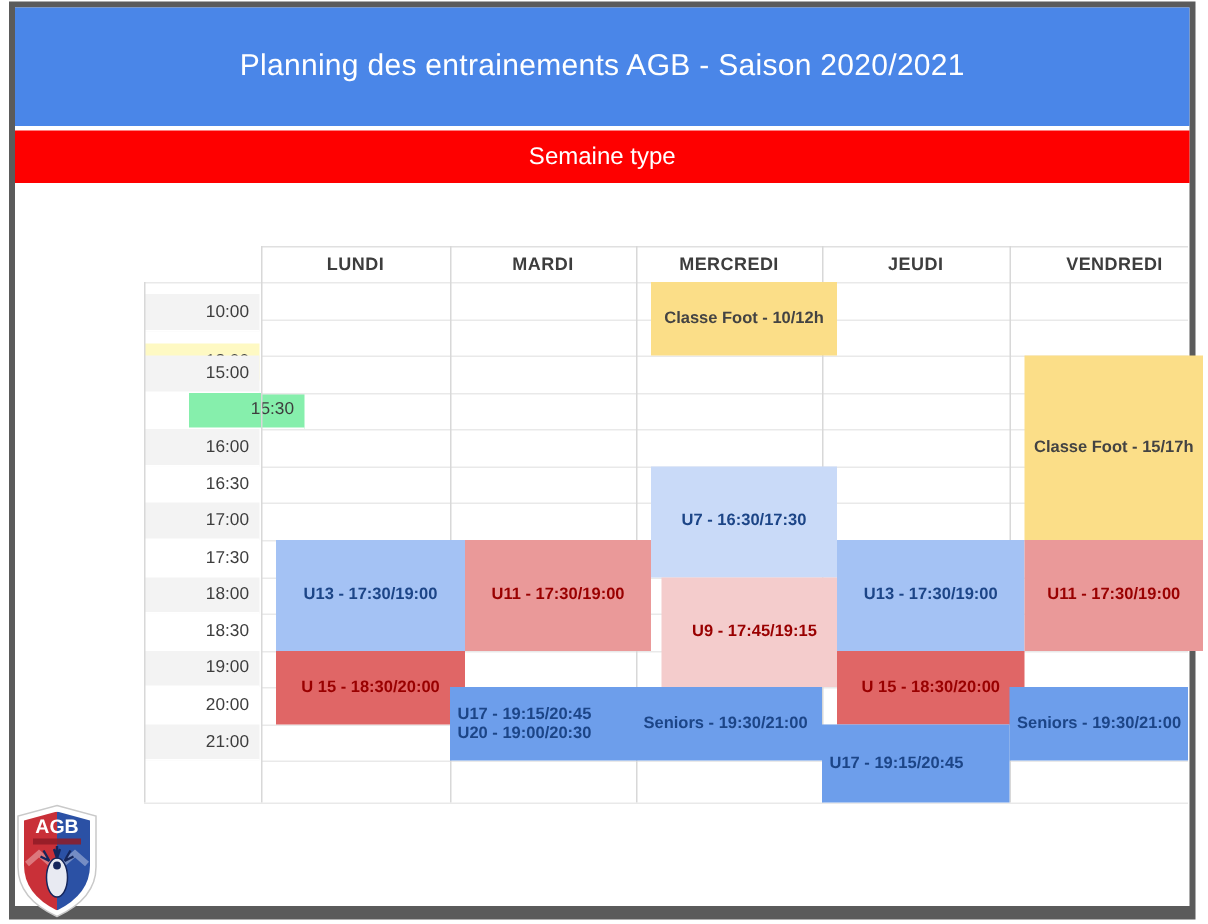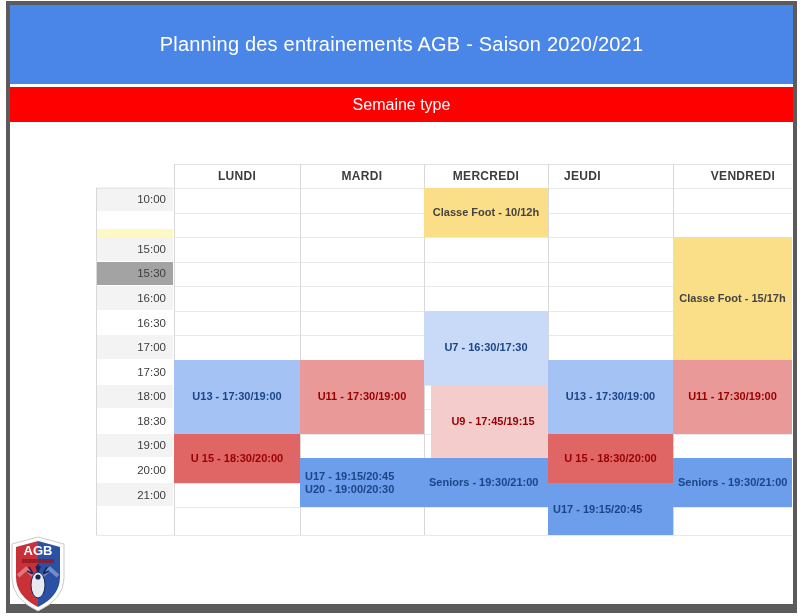--- a/index.html
+++ b/index.html
@@ -41,21 +41,21 @@
     padding-right:7px;border-bottom:1px solid #ffffff;
     z-index:1;
   }
   .hline{height:1px;background:#e9e9e9;z-index:1;}
   .vline{width:1px;background:#d8d8d8;z-index:1;}
   .event{
     z-index:2;display:flex;flex-direction:column;justify-content:center;
     font-size:11px;font-weight:bold;line-height:13px;
     padding:1px 4px;overflow:hidden;
   }
-  .event.center{align-items:center;text-align:center;}
+  .event.center{align-items:center;text-align:center;margin-left:10px;}
   .event.left{align-items:flex-start;text-align:left;padding-left:5px;}
   #logo{left:9px;top:536px;width:58px;height:76px;z-index:3;}
 </style>
 </head>
 <body>
 
 <div id="frame" class="abs" style="border-color: rgb(91, 91, 91);"></div>
 
 <div id="title-bar" class="abs" style="background: rgb(74, 134, 232); text-align: right;">
   <span class="t" style="color: rgb(255, 255, 255);">Planning des entrainements AGB - Saison 2020/2021</span>
@@ -63,28 +63,28 @@
 
 <div id="subtitle-bar" class="abs" style="background: rgb(254, 0, 0);">
   <span class="t" style="color: rgb(255, 255, 255);">Semaine type</span>
 </div>
 
 <div id="schedule">
   <div id="day-headers">
       <div class="abs day-header" style="left: 174px; width: 126px;">LUNDI</div>
       <div class="abs day-header" style="left: 300px; width: 124px;">MARDI</div>
       <div class="abs day-header" style="left: 424px; width: 124px;">MERCREDI</div>
-      <div class="abs day-header" style="left: 520px; width: 125px;">JEUDI</div>
+      <div class="abs day-header" style="left: 548px; width: 125px;">JEUDI</div>
       <div class="abs day-header" style="left: 673px; width: 140px;">VENDREDI</div>
     </div>
   <div id="time-col">
-      <div class="abs time-cell" style="top: 187px; height: 24.57px; background: rgb(243, 243, 243);">10:00</div>
+      <div class="abs time-cell" style="top: 196px; height: 24.57px; background: rgb(243, 243, 243);">10:00</div>
       <div class="abs time-cell" style="top: 229px; height: 24.57px; background: #fef9c3;">12:00</div>
       <div class="abs time-cell" style="top: 237.14px; height: 24.57px; background: rgb(243, 243, 243);">15:00</div>
-      <div class="abs time-cell" style="top: 261.71px; height: 24.57px; background: #a3a3a3;">15:30</div>
+      <div class="abs time-cell" style="top: 261.71px; height: 24.57px; background: #86efac; margin-left: 30px;">15:30</div>
       <div class="abs time-cell" style="top: 286.28px; height: 24.57px; background: rgb(243, 243, 243);">16:00</div>
       <div class="abs time-cell" style="top: 310.85px; height: 24.57px; background: rgb(255, 255, 255);">16:30</div>
       <div class="abs time-cell" style="top: 335.42px; height: 24.57px; background: rgb(243, 243, 243);">17:00</div>
       <div class="abs time-cell" style="top: 359.99px; height: 24.57px; background: rgb(255, 255, 255);">17:30</div>
       <div class="abs time-cell" style="top: 384.56px; height: 24.57px; background: rgb(243, 243, 243);">18:00</div>
       <div class="abs time-cell" style="top: 409.13px; height: 24.57px; background: rgb(255, 255, 255);">18:30</div>
       <div class="abs time-cell" style="top: 433.7px; height: 24.57px; background: rgb(243, 243, 243);">19:00</div>
       <div class="abs time-cell" style="top: 458.27px; height: 24.57px; background: rgb(255, 255, 255);">20:00</div>
       <div class="abs time-cell" style="top: 482.84px; height: 24.57px; background: rgb(243, 243, 243);">21:00</div>
     </div>

